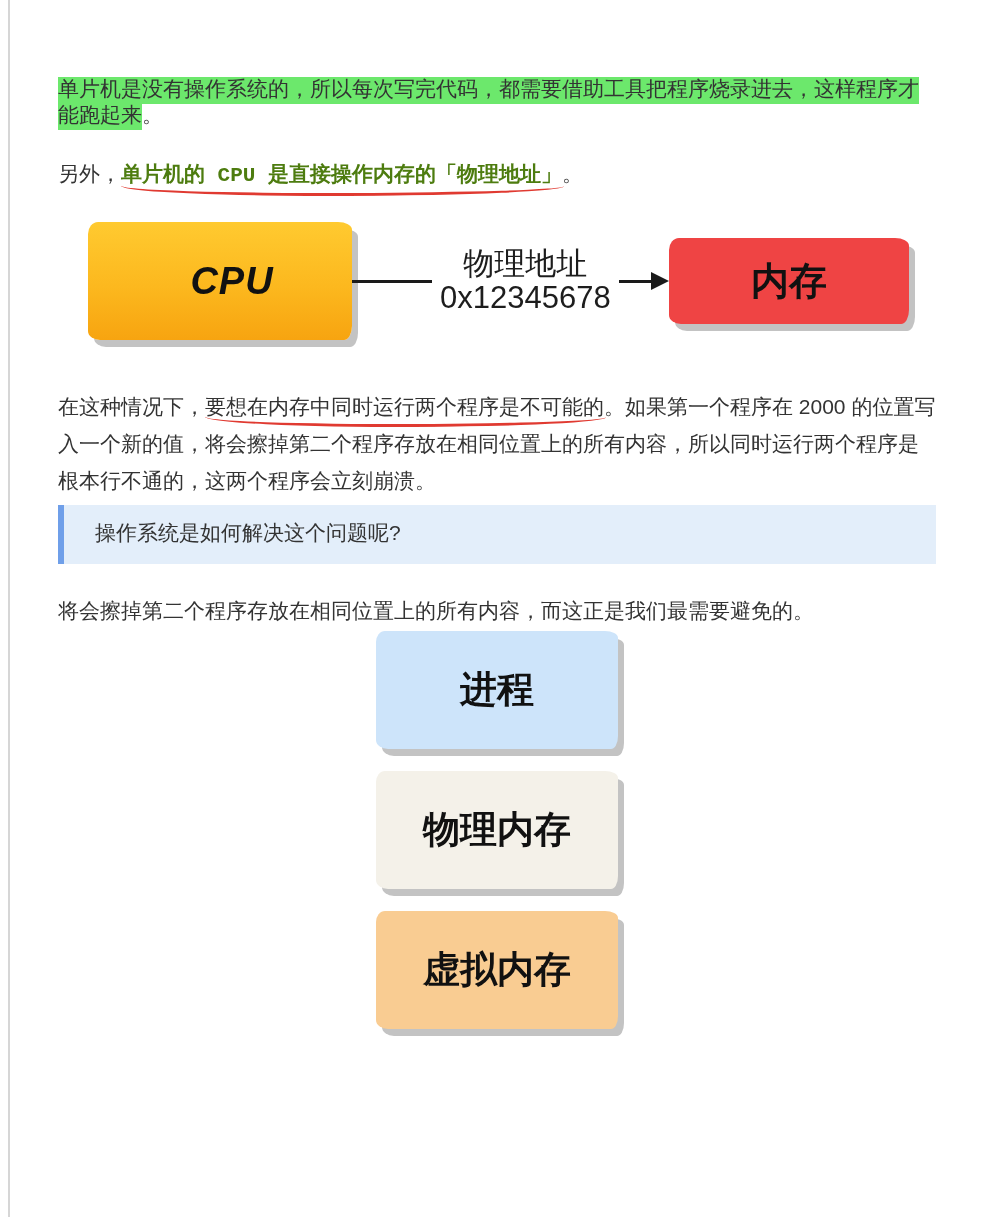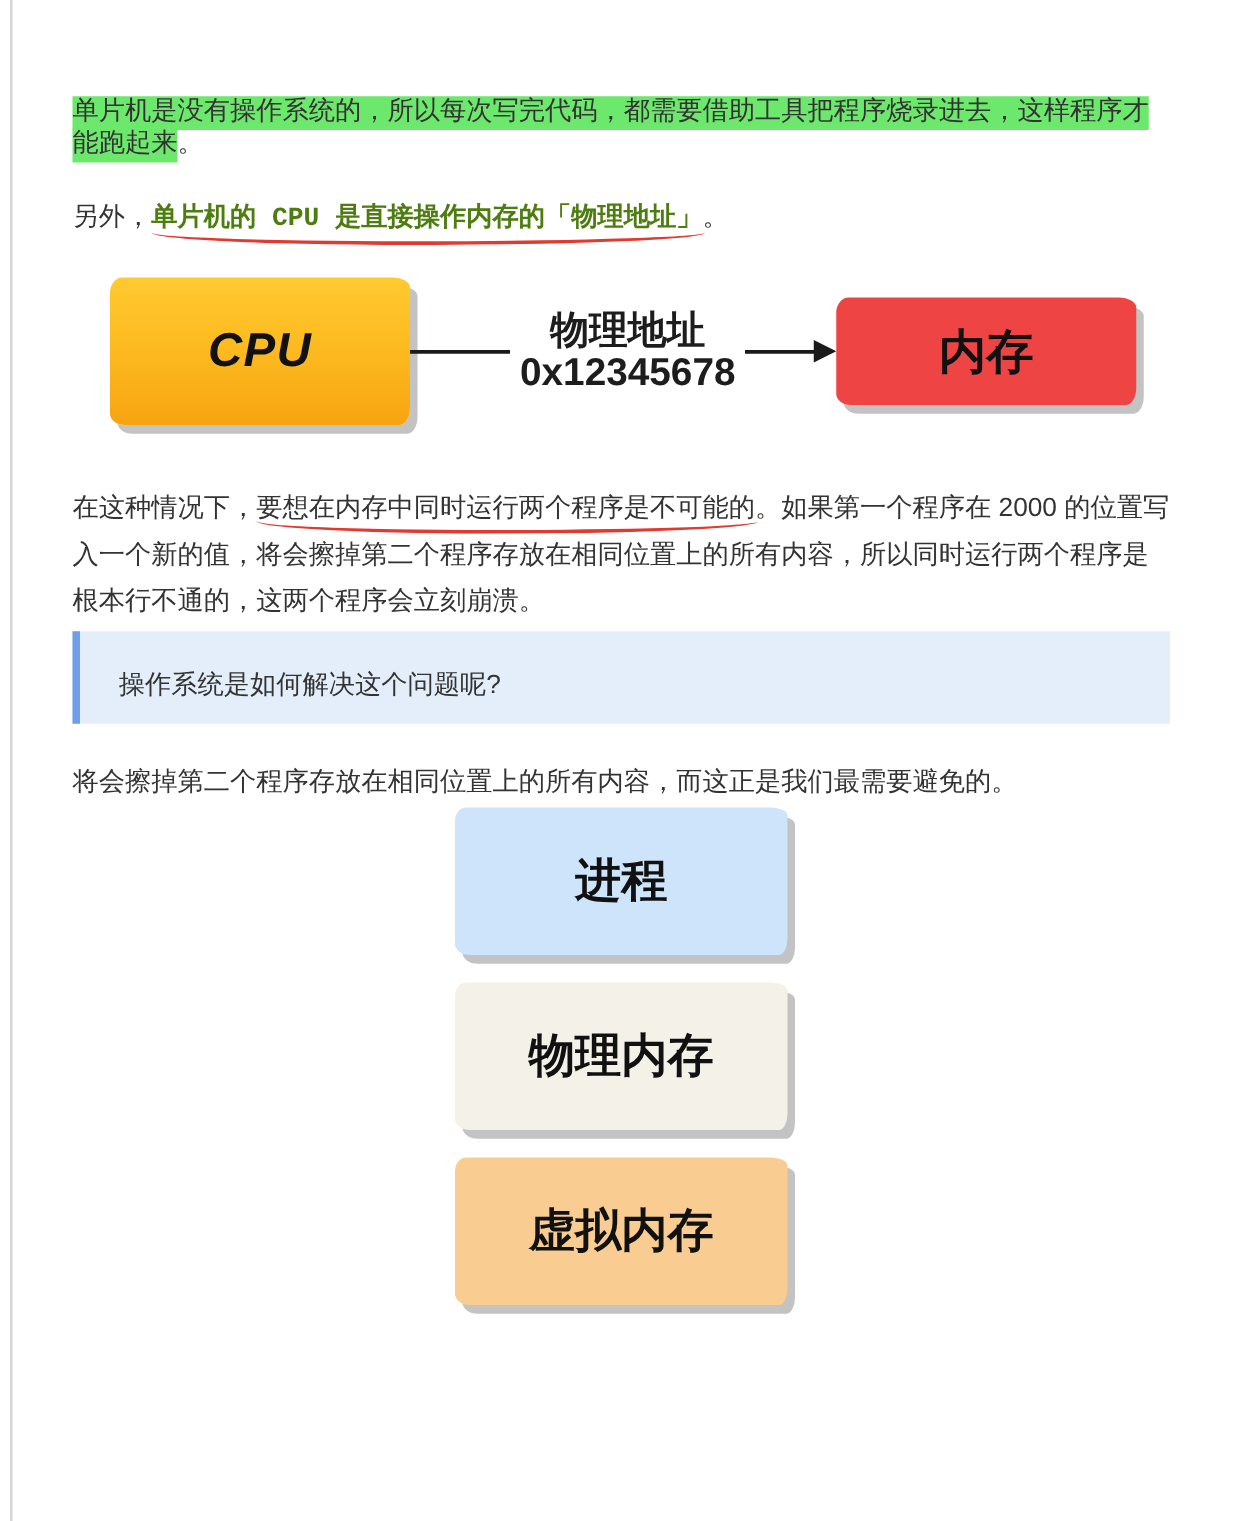--- a/index.html
+++ b/index.html
@@ -30,57 +30,57 @@
   
   .ublue{
     text-decoration:underline;
     text-decoration-color:#2d5cf0;
     text-decoration-thickness:2.5px;
     text-underline-offset:7px;
   }
   .link{color:#2b50f0;font-weight:bold;cursor:pointer;}
   blockquote{
     margin:6px 0 0 0;background:#e3eefa;border-left:6px solid #6f9fe9;
-    padding:32px 30px 20px 31px;line-height:22px;font-size:21px;color:#333;
+    padding:17px 30px 20px 31px;line-height:22px;font-size:21px;color:#333;
   }
   
   .diagram1{
     margin:29px 0 0 0;padding:0 27px 0 30px;height:126px;
     display:flex;align-items:center;
   }
   .dbox{
     display:flex;align-items:center;justify-content:center;
     font-weight:bold;color:#111;
     border-radius:10px 14px 8px 12px / 12px 8px 14px 9px;
     box-shadow:6px 7px 0 #c3c3c3;
   }
   .cpu-box{
     width:240px;height:118px;flex:0 0 240px;
     background:linear-gradient(180deg,#ffca30 0%,#fcb81e 55%,#f7a410 100%);
-    font-size:38px;font-style:italic;letter-spacing:1px;
+    font-size:38px;font-style:italic;letter-spacing:1px;padding-left:24px;
   }
   .mem-box{
     width:240px;height:86px;flex:0 0 240px;
     background:#ef4444;font-size:38px;
   }
-  .arrow-mid{flex:1;display:flex;align-items:center;min-width:0;font-weight:bold;}
+  .arrow-mid{flex:1;display:flex;align-items:center;min-width:0;}
   .aline{height:0;border-top:3px solid #1a1a1a;}
   .aline-left{width:80px;}
   .aline-right{flex:1;}
   .alabels{text-align:center;padding:0 8px;color:#1d1d1d;font-size:31px;line-height:34px;white-space:nowrap;}
   .ahead{
     width:0;height:0;margin-left:-1px;
     border-left:18px solid #1a1a1a;
     border-top:9px solid transparent;
     border-bottom:9px solid transparent;
   }
   
   .diagram2{margin:2px 0 0 0;}
   .stack-box{
-    width:266px;height:118px;margin:0 auto 22px auto;
+    width:242px;height:118px;margin:0 auto 22px auto;
     display:flex;align-items:center;justify-content:center;
     font-size:37px;font-weight:bold;color:#111;
     border-radius:9px 13px 7px 12px / 11px 7px 13px 9px;
     box-shadow:6px 7px 0 #c3c3c3;
   }
   .stack-box:last-child{margin-bottom:0;}
   
   .p2{margin-top:33px;}
   .p3{margin-top:44px;}
   .p4{margin-top:28px;}

